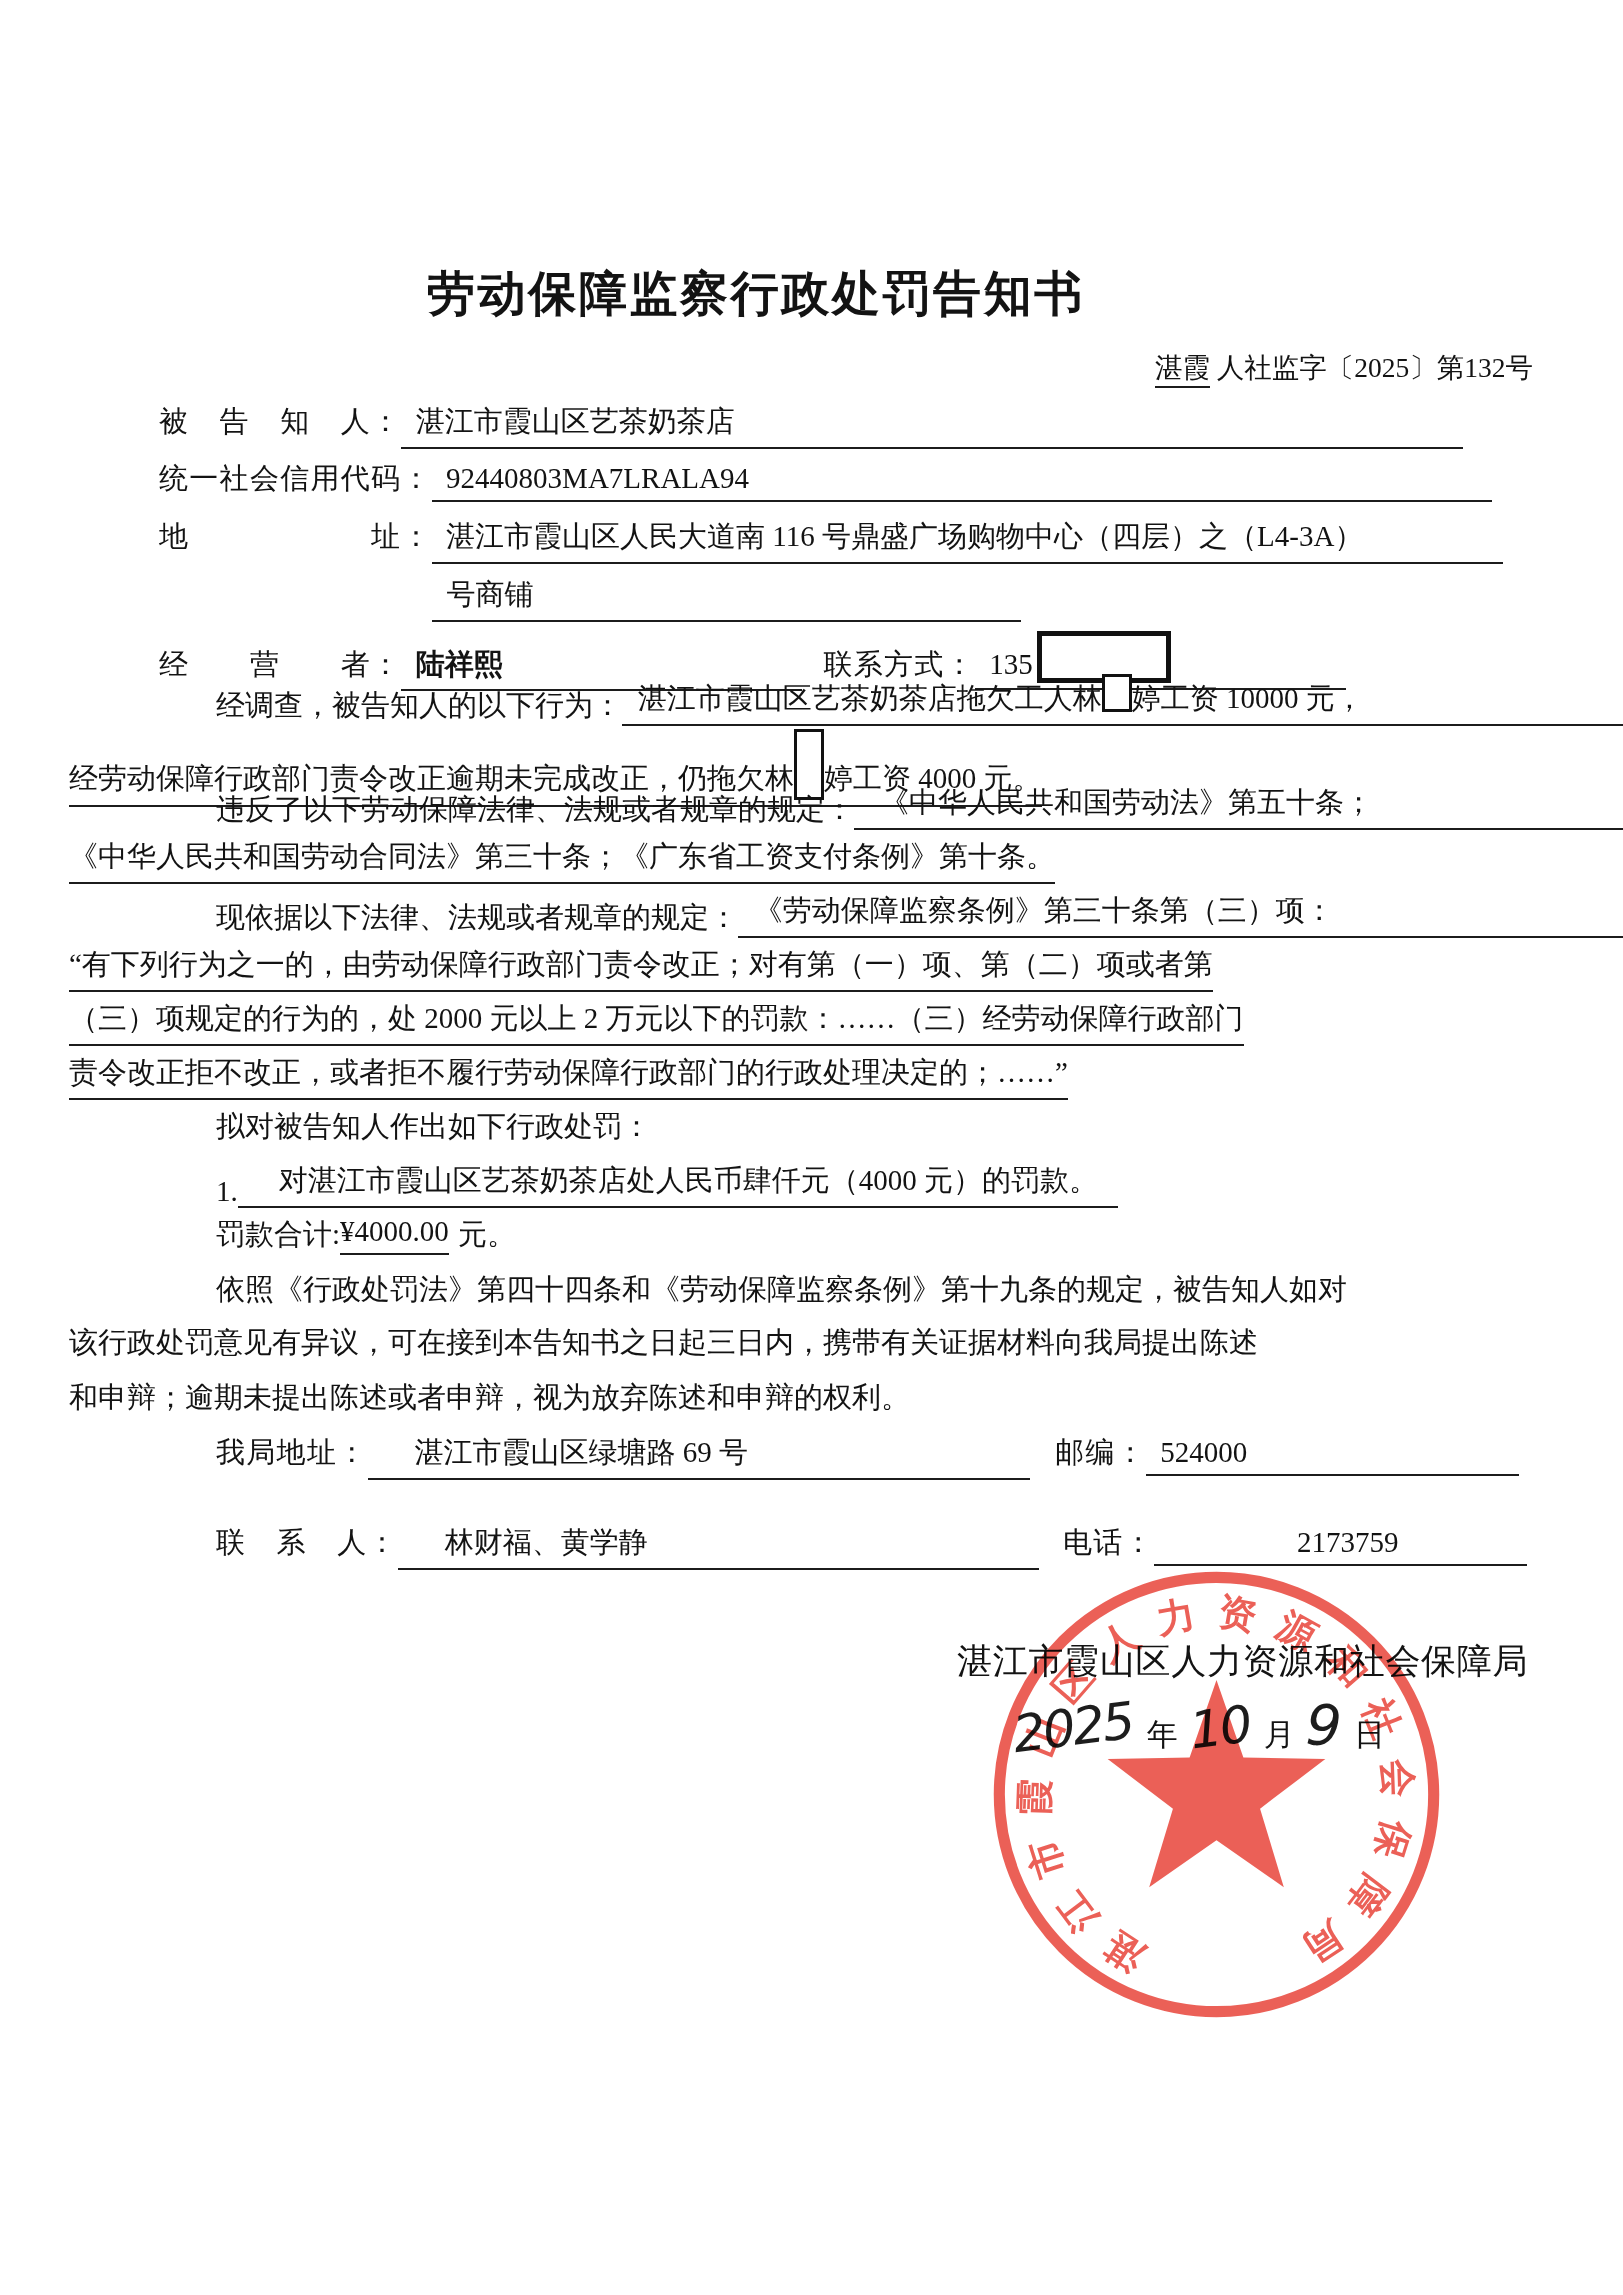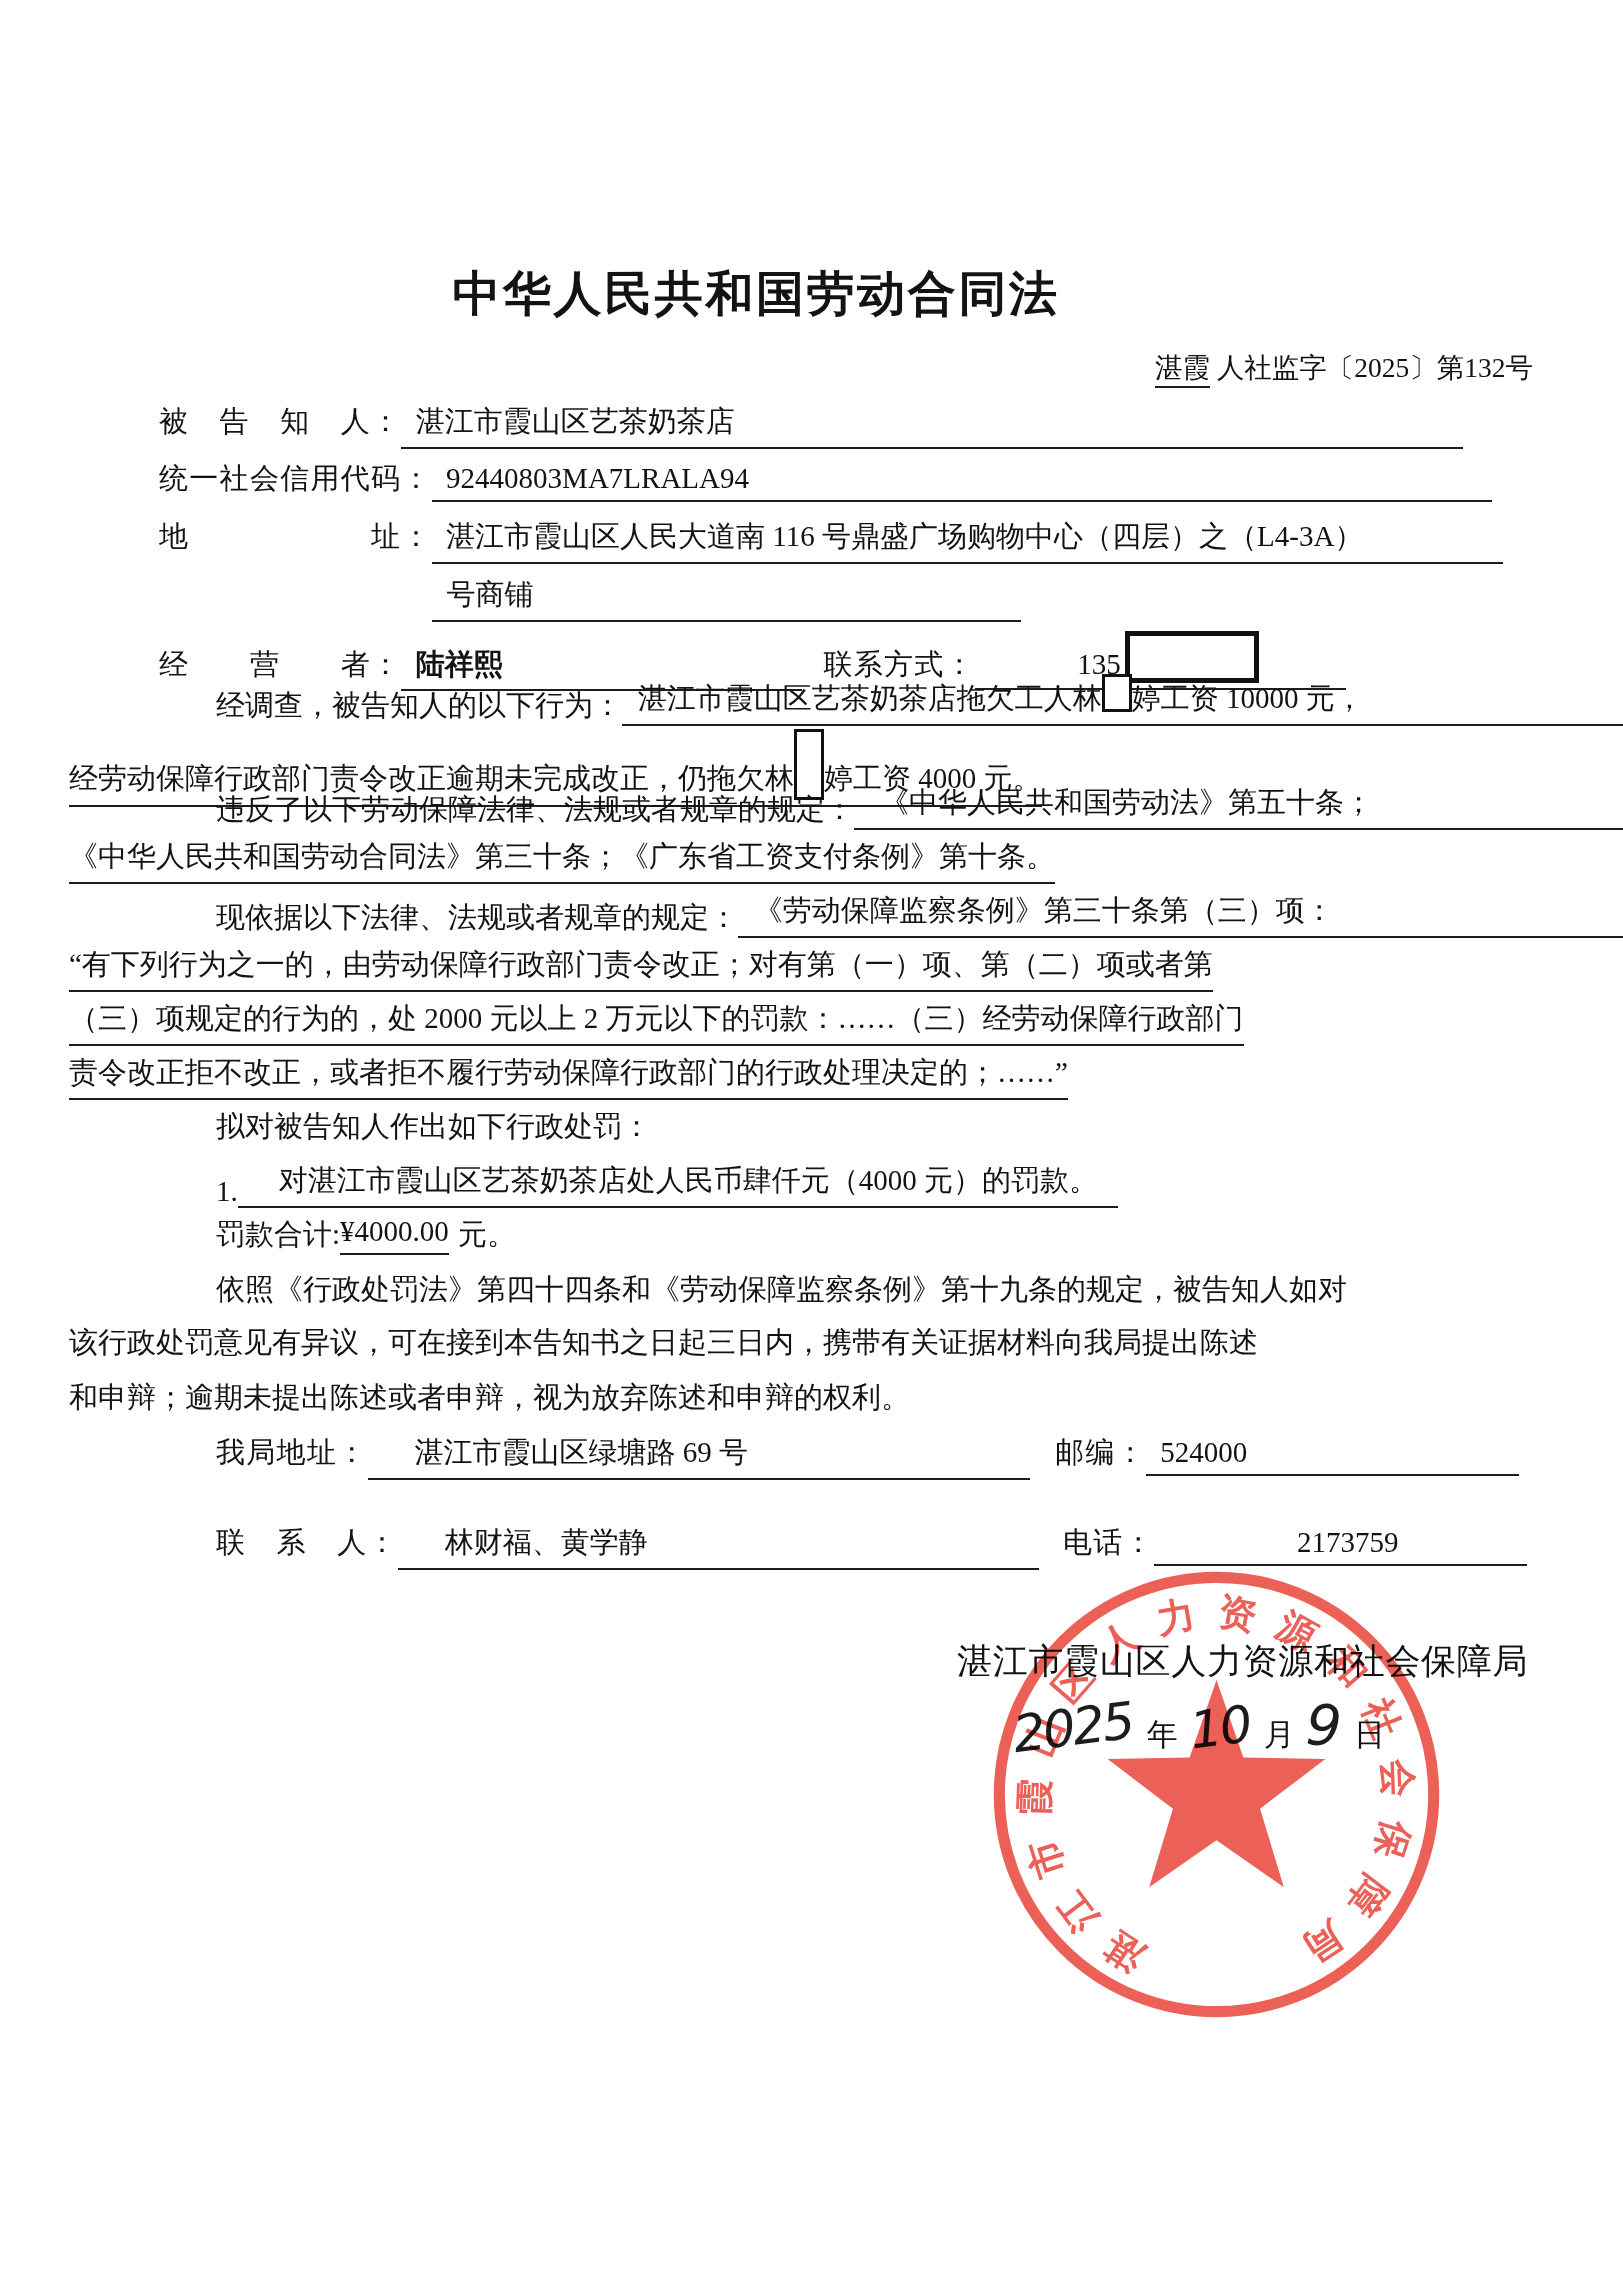--- a/index.html
+++ b/index.html
@@ -20,21 +20,21 @@
 
   
   .frow { font-size:29px; }
   .flabel { letter-spacing:1.3px; }
   .fval { display:inline-block; padding-left:14.4px; }
   .w-recipient { min-width:1047px; }
   .w-credit    { min-width:1046px; }
   .w-addr      { min-width:1057px; }
   .w-shop      { min-width:575px;  }
   .w-operator  { min-width:386px;font-weight:bold;  }
-  .w-phone     { min-width:357px;text-align:center;  }
+  .w-phone     { min-width:357px;  }
 
   
   .prow { left:69px; width:1486px; font-size:29px; display:flex; align-items:flex-end; }
   .indent { padding-left:147px; }
   .grow { flex:1 1 auto; }
   .seg { white-space:nowrap; }
 
   .redact-char {
     display:inline-block; width:30px; height:38px;
     border:3.9px solid #111; background:#fff; vertical-align:-3.9px; box-sizing:border-box;
@@ -57,21 +57,21 @@
   .dateline .dlabel { margin:0 11.8px 0 14.4px; }
 
   .stamp { left:981px; top:1559px; width:471px; height:471px; z-index:2;
            mix-blend-mode:multiply; opacity:0.88; }
 </style>
 </head>
 <body>
 
 <div class="page">
 
-  <div class="abs title">中华人民共和国劳动合同法</div>
+  <div class="abs title">劳动保障监察行政处罚告知书</div>
 
   <div class="abs docno">
     <span class="u-thin">湛霞</span>
     <span>人社监字〔2025〕第132号</span>
   </div>
 
   <div class="abs frow" style="left:159px; top:402px;">
     <span class="flabel">被　告　知　人：</span><span class="fval u w-recipient">湛江市霞山区艺茶奶茶店</span>
   </div>
 

